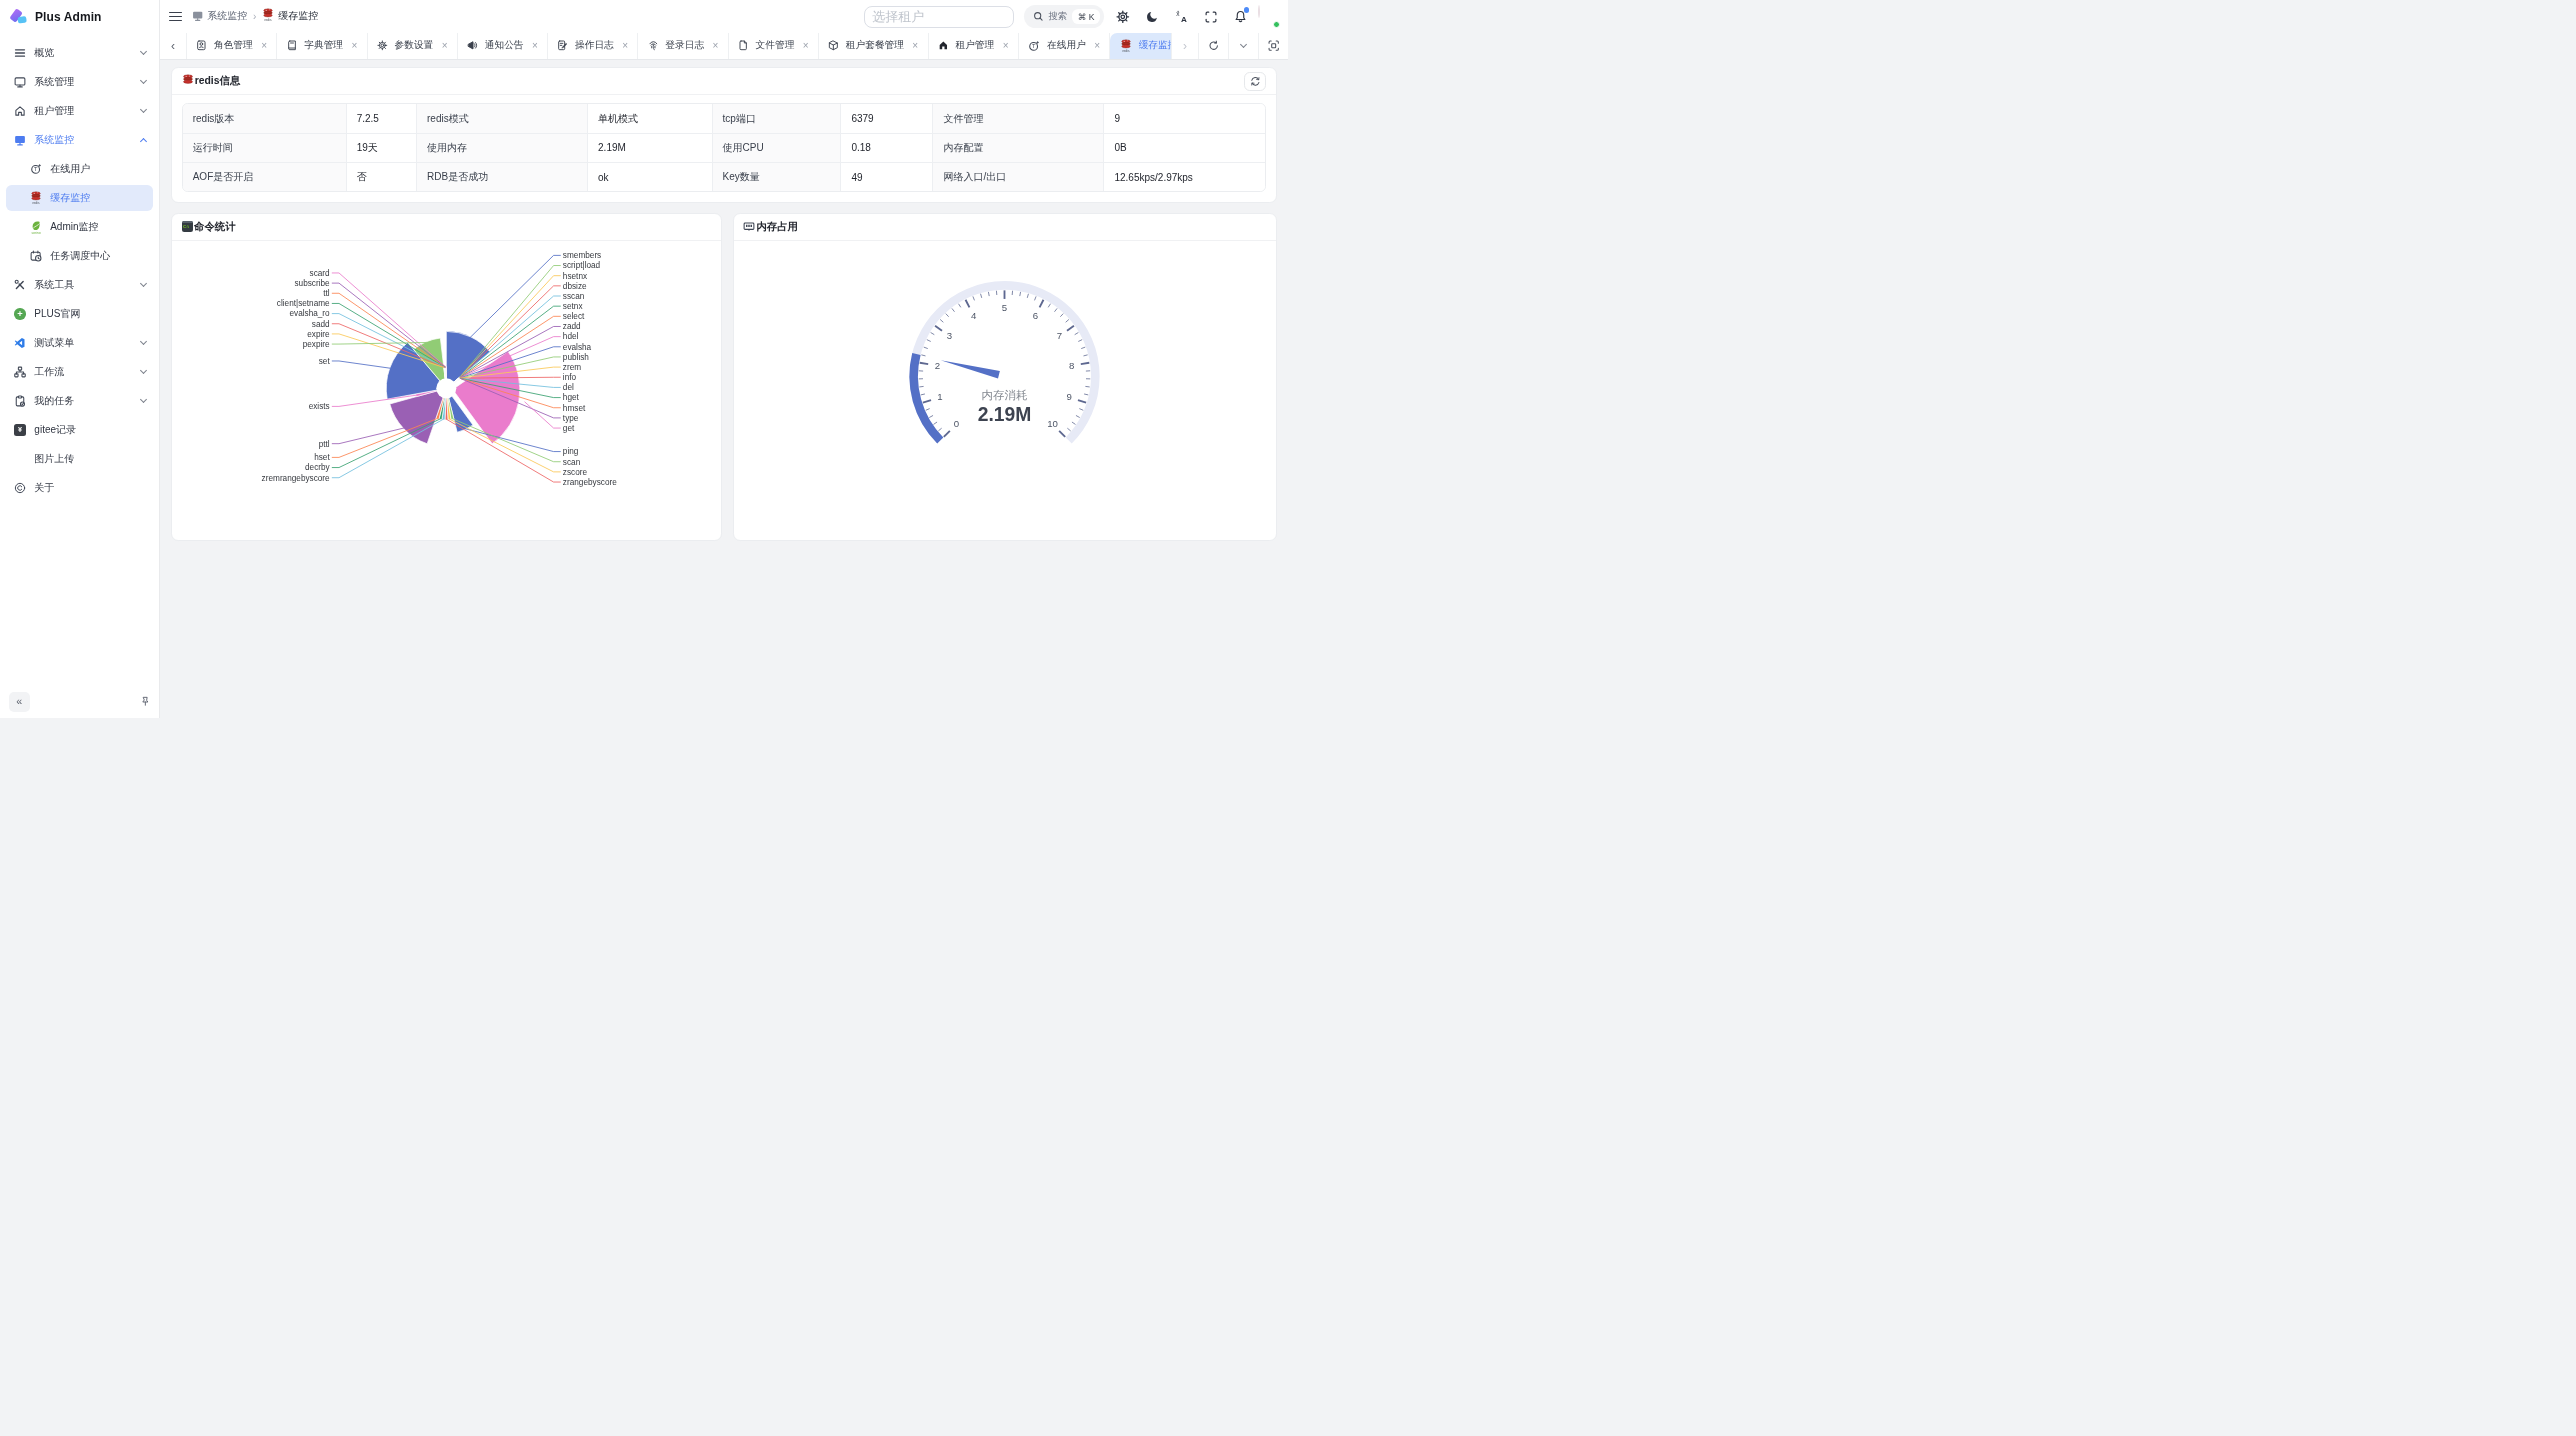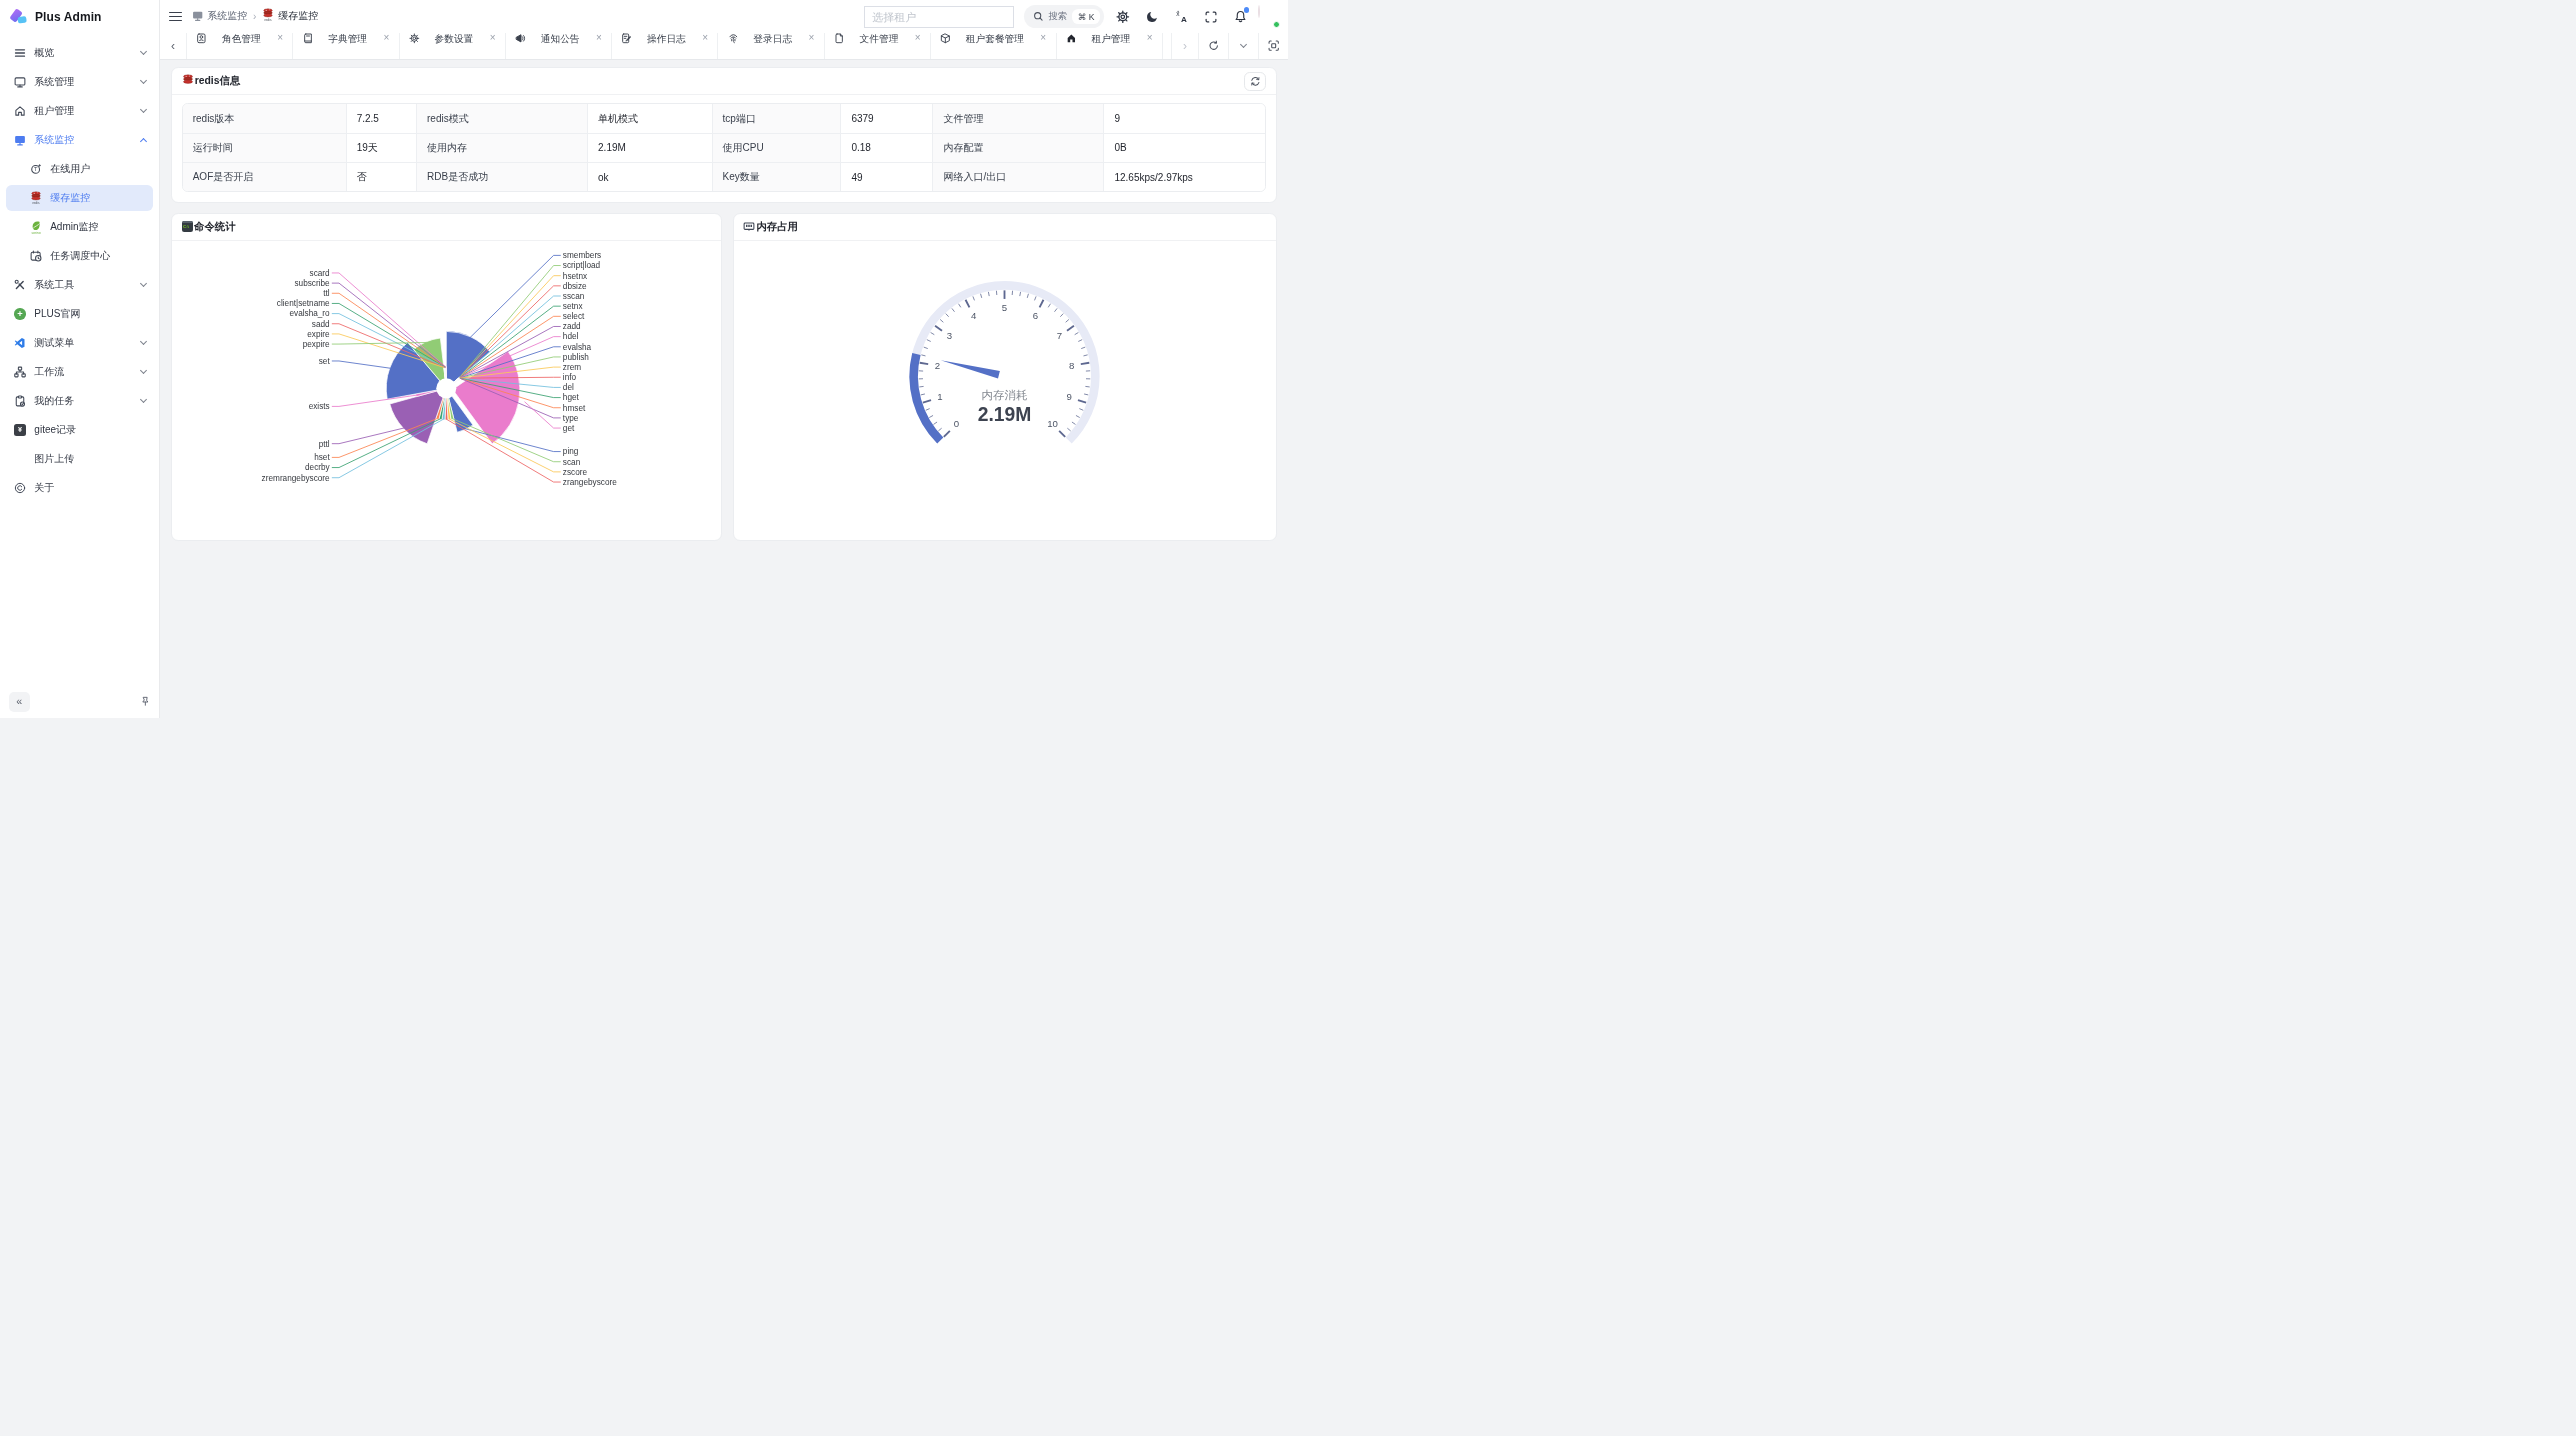--- a/index.html
+++ b/index.html
@@ -28,38 +28,38 @@
   
   .main { flex:1; display:flex; flex-direction:column; min-width:0; }
   .header { height:33px; background:#fff; display:flex; align-items:center; padding:0 8.6px 0 8.6px; flex:none; }
   .hamburger { width:13px; display:flex; flex-direction:column; gap:2.9px; cursor:pointer; margin-right:10px; }
   .hamburger i { height:1.4px; background:#3a404c; border-radius:1.4px; display:block; }
   .breadcrumb { display:flex; align-items:center; gap:5.7px; font-size:10px; }
   .bc-item { display:flex; align-items:center; gap:4.3px; color:#5a6170; cursor:pointer; }
   .bc-item.current { color:#1f2530; }
   .bc-sep { color:#a8adb8; font-size:10px; }
   .header-spacer { flex:1; }
-  .tenant-select { width:150px; height:22px; border:0.7px solid #dcdfe6; border-radius:0; background:#fff; font-size:11px; padding:0 7.2px; color:#303133; outline:none; margin-right:10px; font-family:inherit; }
+  .tenant-select { width:150px; height:22px; border:0.7px solid #dcdfe6; border-radius:8px; background:#fff; font-size:13px; padding:0 7.2px; color:#303133; outline:none; margin-right:10px; font-family:inherit; }
   .tenant-select::placeholder { color:#bfc4cc; }
   .search-pill { height:23px; background:#f2f3f5; border:none; border-radius:11.4px; display:flex; align-items:center; gap:5px; padding:0 3.6px 0 8.6px; cursor:pointer; margin-right:11.4px; font-family:inherit; }
   .search-pill .s-label { font-size:9.3px; color:#6b7280;text-align:center; }
   .search-pill kbd { background:#fff; border-radius:6.4px; padding:2.1px 5.7px; font-size:8.6px; color:#3a404c; font-family:inherit; }
   .hdr-icons { display:flex; align-items:center; gap:13.6px; margin-right:10px; }
   .hdr-ic { position:relative; display:flex; align-items:center; justify-content:center; width:15.7px; height:15.7px; cursor:pointer; color:#2f3542; }
   .dot-badge { position:absolute; top:-1.4px; right:-1.4px; width:5.7px; height:5.7px; border-radius:50%; background:#4d8bf8; }
   .avatar-wrap { position:relative; width:21.5px; height:21.5px; flex:none; cursor:pointer; }
   .avatar { width:21.5px; height:21.5px; border-radius:50%; background:radial-gradient(circle at 35% 30%, #ffe9f0 0%, #f7b8cd 45%, #ef8fb0 100%); border:0.7px solid #eadfe4; }
   .status-dot { position:absolute; right:-0.7px; bottom:-0.7px; width:7.2px; height:7.2px; border-radius:50%; background:#34c05e; border:1.4px solid #fff; }
 
   
   .tabbar { height:26.5px; background:#fff; border-bottom:0.7px solid #e6e8eb; display:flex; align-items:stretch; flex:none; }
   .tb-nav { width:27px; flex:none; display:flex; align-items:center; justify-content:center; color:#5c626e; font-size:12px; cursor:pointer; border-right:0.7px solid #eef0f2; }
   .tb-nav.right { border-right:none; border-left:0.7px solid #eef0f2; color:#c3c7cf; }
   .tabs { flex:1; display:flex; overflow:hidden; }
-  .tab { display:flex; align-items:flex-start; gap:15px; padding:0 9.3px; font-size:9.7px; color:#3a404c; border-right:0.7px solid #eef0f2; cursor:pointer; white-space:nowrap; }
+  .tab { display:flex; align-items:center; gap:7px; padding:0 9.3px; font-size:9.7px; color:#3a404c; border-right:0.7px solid #eef0f2; cursor:pointer; white-space:nowrap; }
   .tab .tab-close { color:#9aa0ab; font-size:10px; margin-left:1.4px; line-height:1; }
   .tab.active { background:#dbe8fc; color:#4d7cf0; border-radius:7.2px 7.2px 0 0; border-right-color:transparent; }
   .tab.active .tab-close { color:#4d7cf0; }
   .tb-ctl { width:30px; flex:none; display:flex; align-items:center; justify-content:center; border-left:0.7px solid #eef0f2; color:#4b515d; cursor:pointer; }
 
   
   .content { flex:1; padding:7.9px 11.4px; overflow:hidden; }
   .card { background:#fff; border:0.7px solid #ebedf0; border-radius:7.2px; }
   .card-head { height:27px; display:flex; align-items:center; padding:0 9.3px; gap:1px; border-bottom:0.7px solid #f0f1f3; }
   .card-title { font-size:10.4px; font-weight:bold; color:#23262e; }

